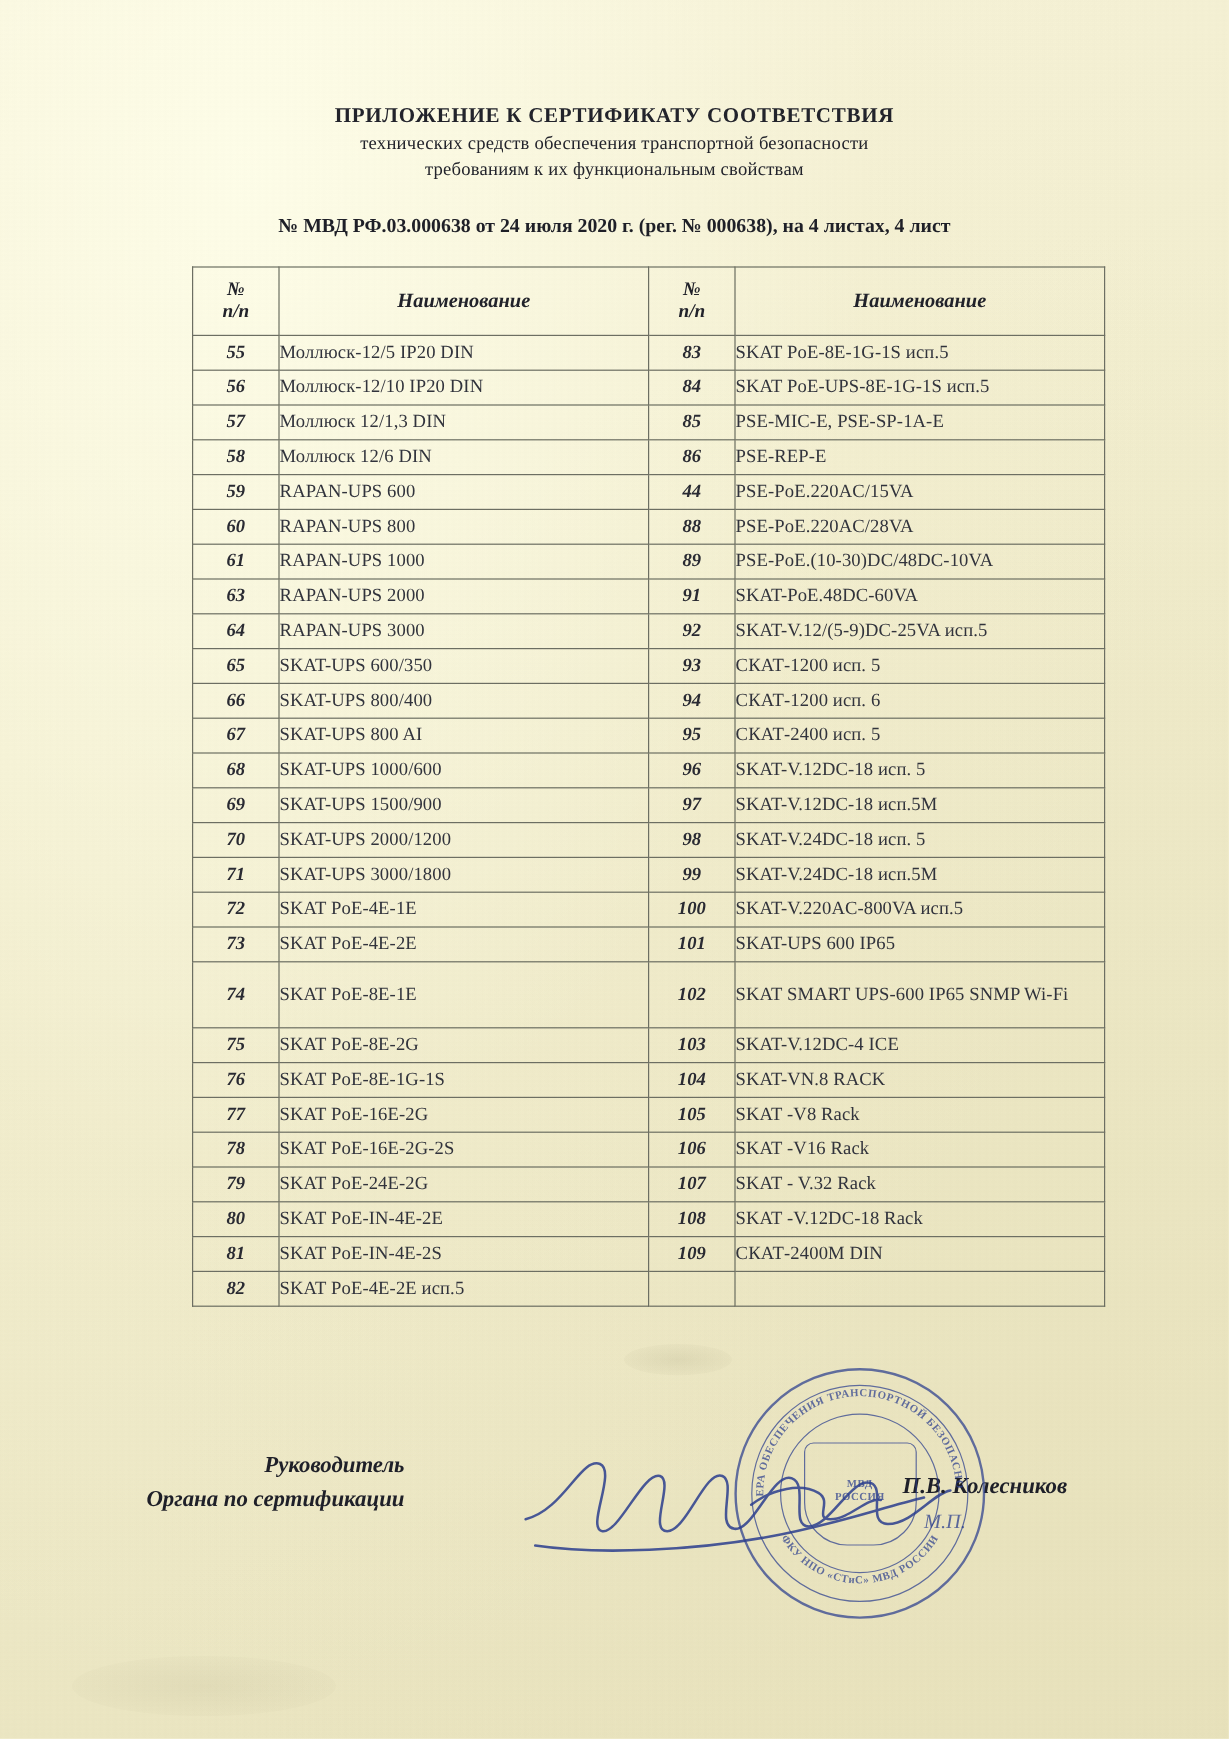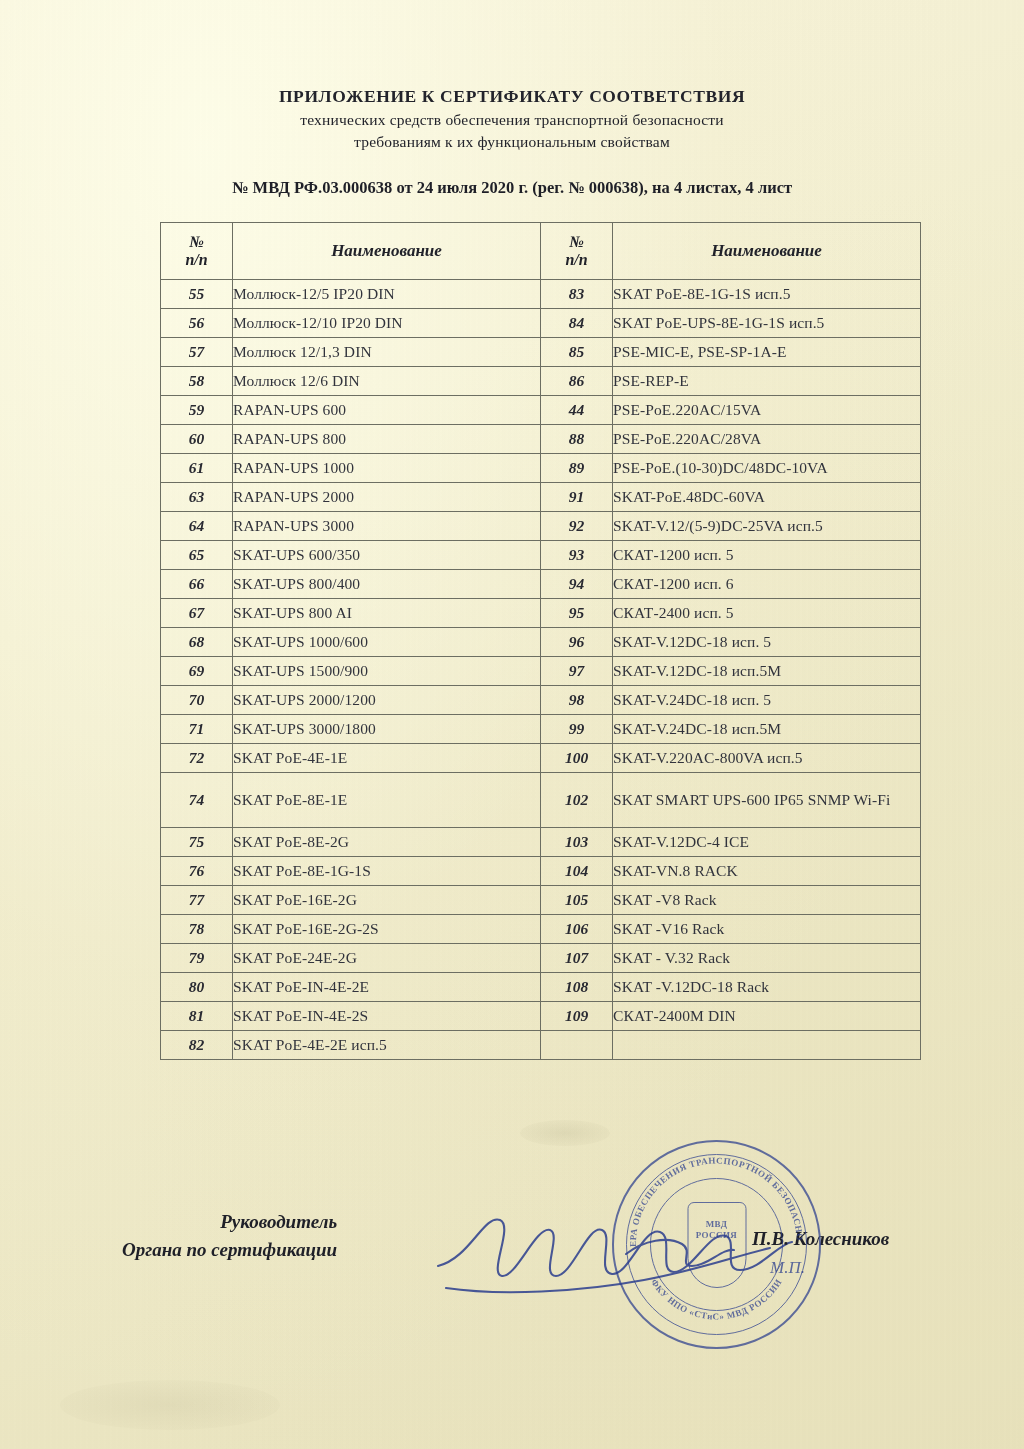--- a/index.html
+++ b/index.html
@@ -156,29 +156,29 @@
     position: absolute;
     left: 36px; top: 36px; right: 36px; bottom: 36px;
     border-radius: 50%;
     border: 1.2px solid #2c3f8f;
   }
   .stamp-core {
     position: absolute;
     left: 50%;
     top: 50%;
     transform: translate(-50%, -50%);
-    width: 59px;
+    width: 94px;
     height: 86px;
     border: 1.6px solid #2c3f8f;
     border-radius: 8px 8px 36px 36px;
     text-align: center;
     font-size: 9px;
     font-weight: bold;
     line-height: 1.25;
-    padding-top: 16px;
+    padding-top: 28px;
     box-sizing: border-box;
     letter-spacing: 0.4px;
   }
   .stamp-ring-text {
     position: absolute;
     inset: 0;
     font-size: 8.5px;
     font-weight: bold;
   }
   .signature {
@@ -334,20 +334,26 @@
           <td class="num">71</td>
           <td class="name">SKAT-UPS 3000/1800</td>
           <td class="num">99</td>
           <td class="name">SKAT-V.24DC-18 исп.5М</td>
         </tr>
       <tr>
           <td class="num">72</td>
           <td class="name">SKAT PoE-4E-1E</td>
           <td class="num">100</td>
           <td class="name">SKAT-V.220AC-800VA исп.5</td>
+        </tr>
+      <tr>
+          <td class="num">73</td>
+          <td class="name">SKAT PoE-4E-2E</td>
+          <td class="num">101</td>
+          <td class="name">SKAT-UPS 600 IP65</td>
         </tr>
       <tr>
           <td class="num" style="height:54px">74</td>
           <td class="name">SKAT PoE-8E-1E</td>
           <td class="num">102</td>
           <td class="name two-line">SKAT SMART UPS-600 IP65 SNMP Wi-Fi</td>
         </tr>
       <tr>
           <td class="num">75</td>
           <td class="name">SKAT PoE-8E-2G</td>

